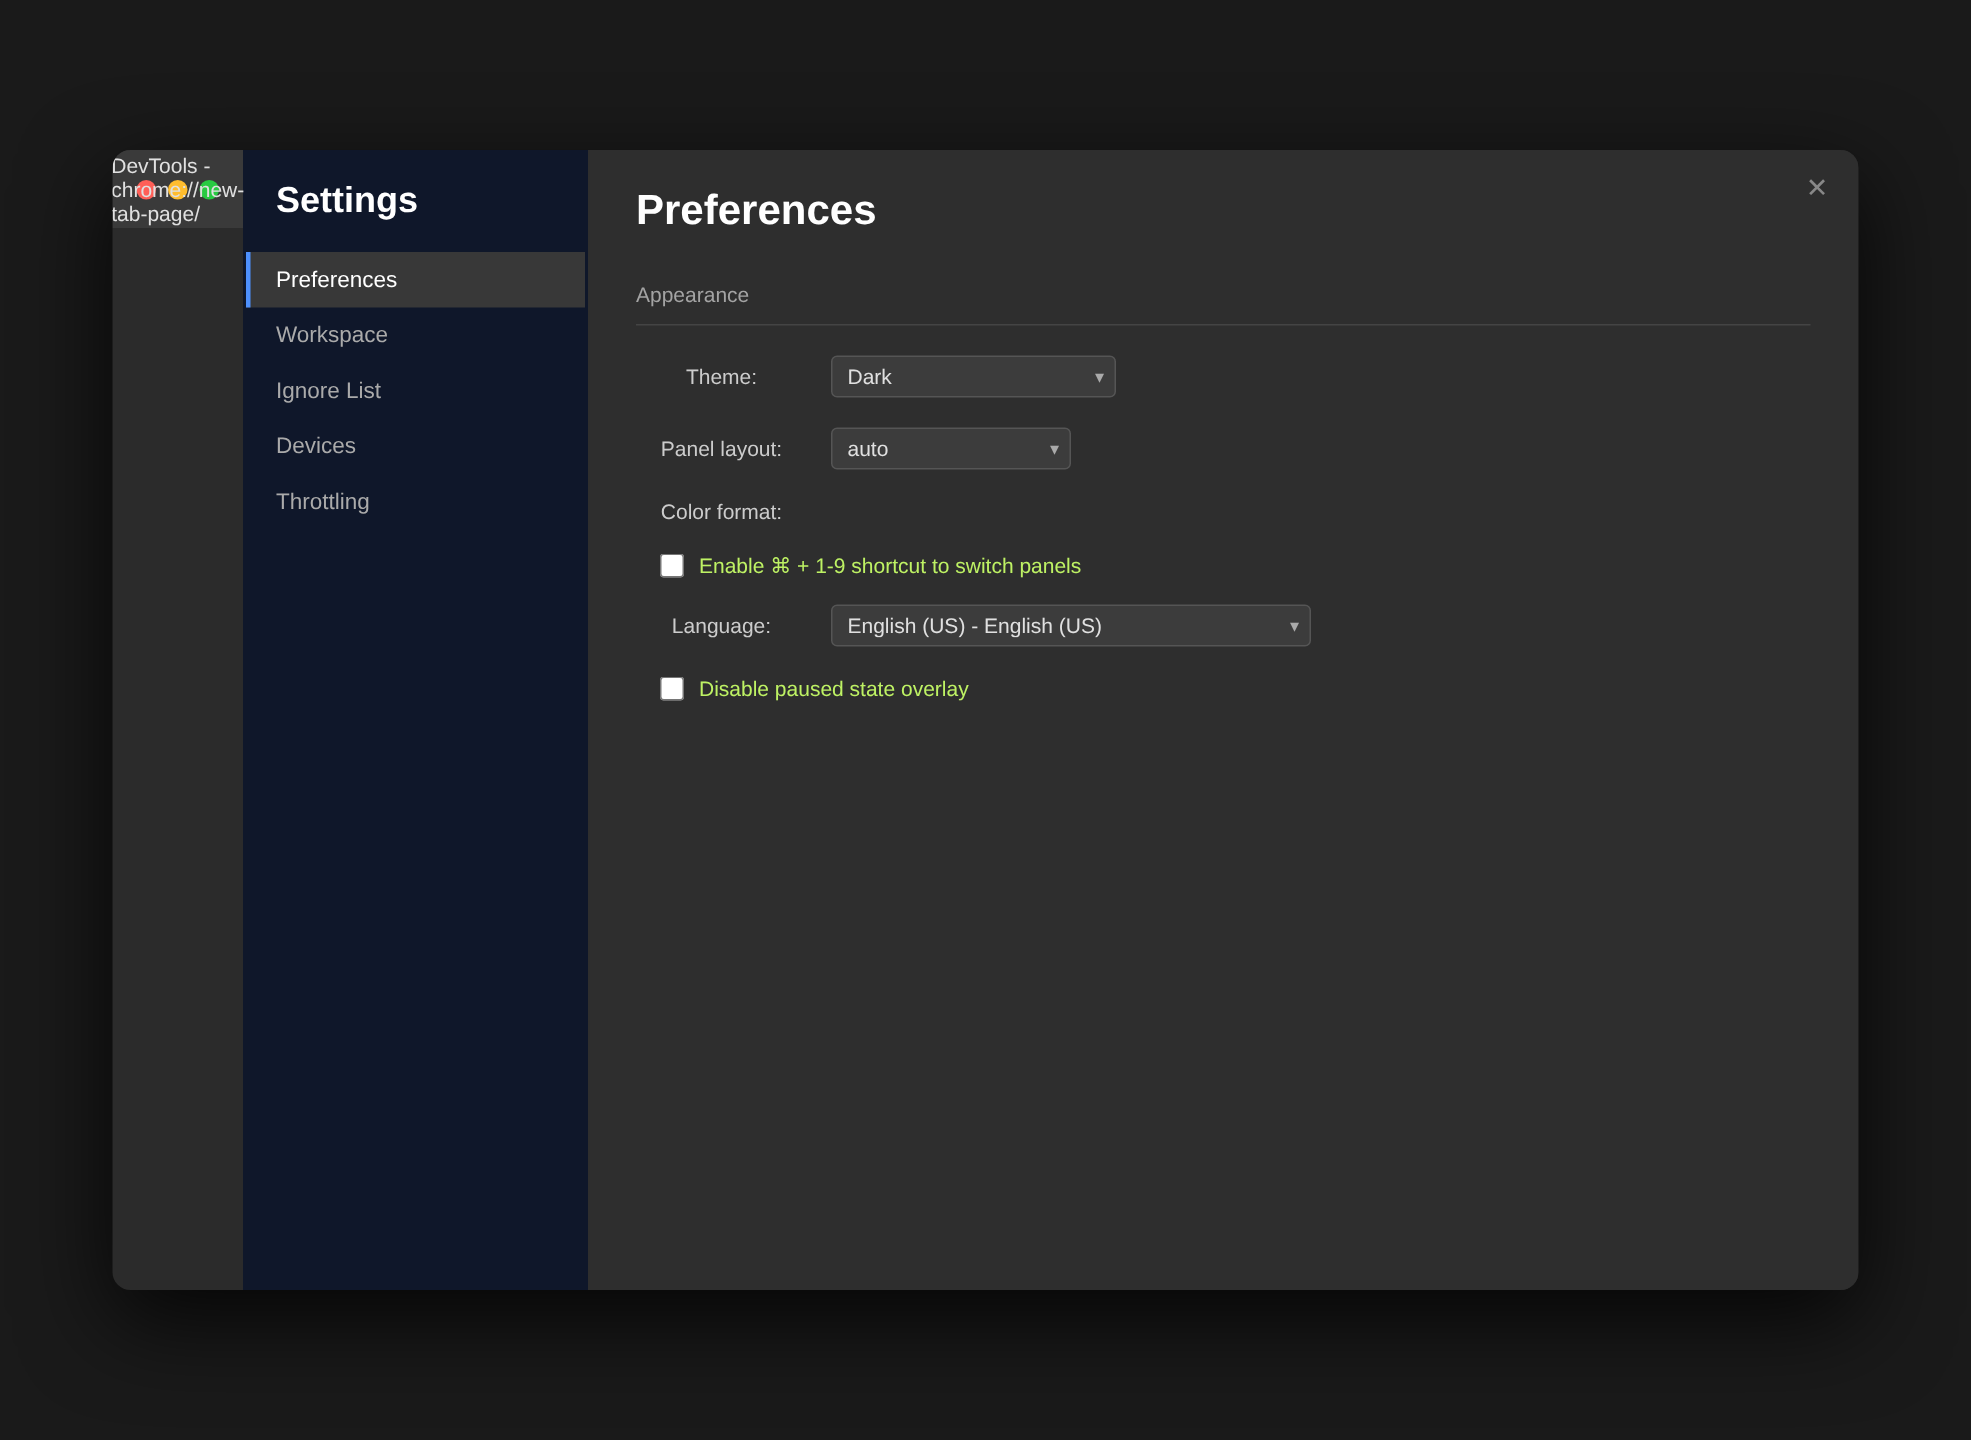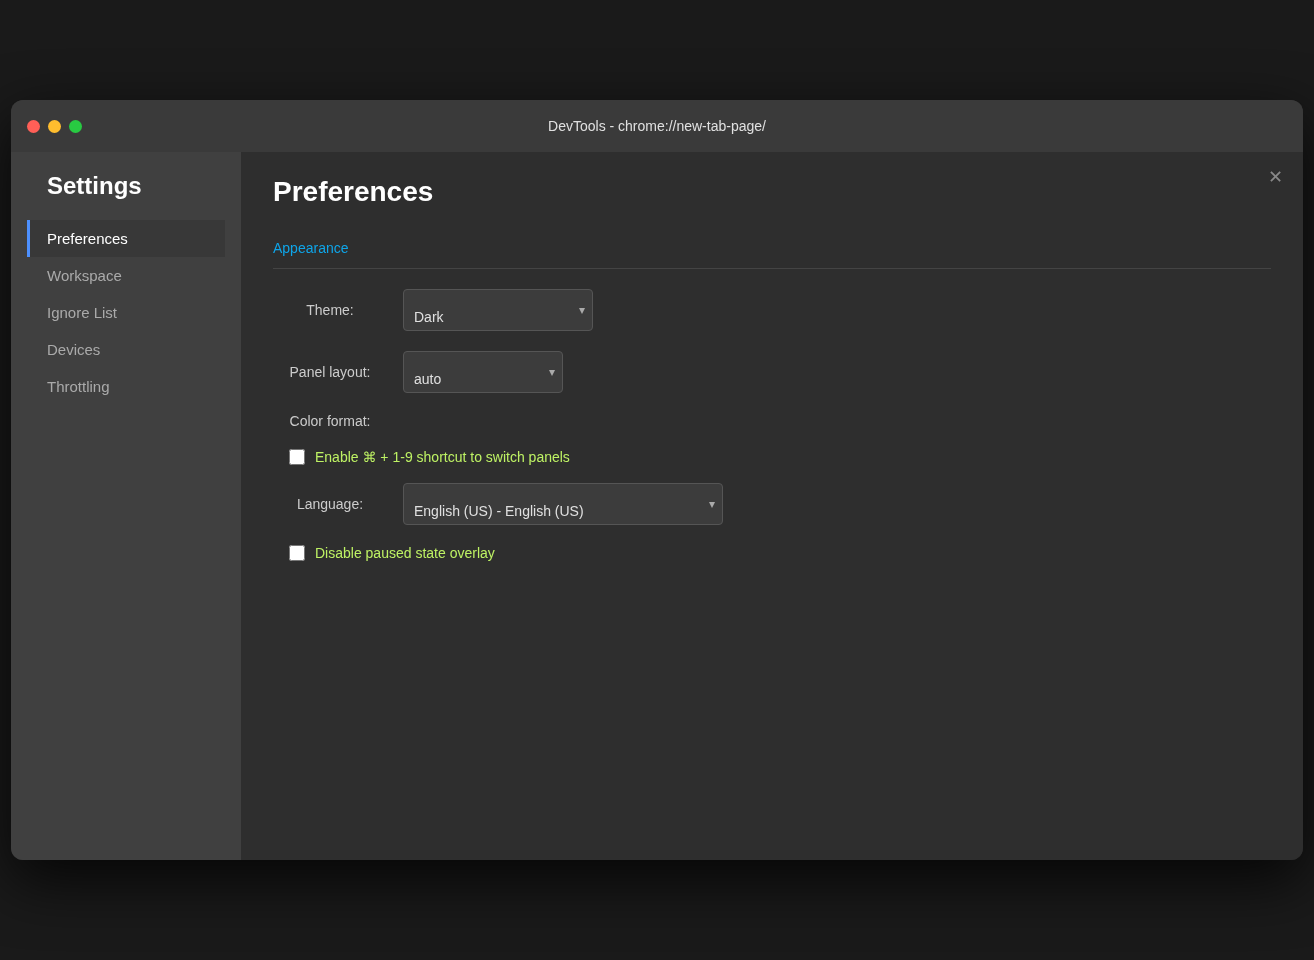--- a/index.html
+++ b/index.html
@@ -7,27 +7,27 @@
     body {
       background: #1a1a1a;
       display: flex;
       align-items: center;
       justify-content: center;
       min-height: 100vh;
       font-family: -apple-system, BlinkMacSystemFont, 'Segoe UI', sans-serif;
     }
 
     .window {
-      width: 1292px;
+      width: 1164px;
       height: 760px;
       border-radius: 12px;
       overflow: hidden;
       box-shadow: 0 20px 60px rgba(0,0,0,0.8);
       display: flex;
-      flex-direction: column;
+      flex-direction: row;
       background: #2b2b2b;
     }
 
     .titlebar {
       background: #3a3a3a;
       height: 52px;
       display: flex;
       align-items: center;
       padding: 0 16px;
       position: relative;
@@ -61,22 +61,22 @@
     }
 
     .content {
       display: flex;
       flex: 1;
       overflow: hidden;
     }
 
     .sidebar {
       width: 230px;
-      background: #404040;
-      padding: 20px 16px;
+      background: #0f172a;
+      padding: 20px 2px;
       flex-shrink: 0;
     }
 
     .sidebar-heading {
       color: #ffffff;
       font-size: 24px;
       font-weight: 600;
       padding: 0 20px 20px 20px;
     }
 
@@ -150,21 +150,21 @@
       right: 20px;
       color: #888;
       font-size: 18px;
       cursor: pointer;
       background: none;
       border: none;
       line-height: 1;
     }
 
     .section-title {
-      color: #0ea5e9;
+      color: #a3a3a3;
       font-size: 14px;
       font-weight: 500;
       padding: 16px 0 12px 0;
       border-bottom: 1px solid #444;
       margin-bottom: 20px;
     }
 
     .form-row {
       display: flex;
       align-items: center;
@@ -177,21 +177,21 @@
       min-width: 130px;
       text-align: center;
       padding-right: 16px;
     }
 
     .form-select {
       background: #3c3c3c;
       border: 1px solid #555;
       color: #e0e0e0;
       font-size: 14px;
-      padding: 19px 28px 5px 10px;
+      padding: 5px 28px 5px 10px;
       border-radius: 4px;
       appearance: none;
       -webkit-appearance: none;
       cursor: pointer;
       outline: none;
       position: relative;
     }
 
     .select-wrapper {
       position: relative;

